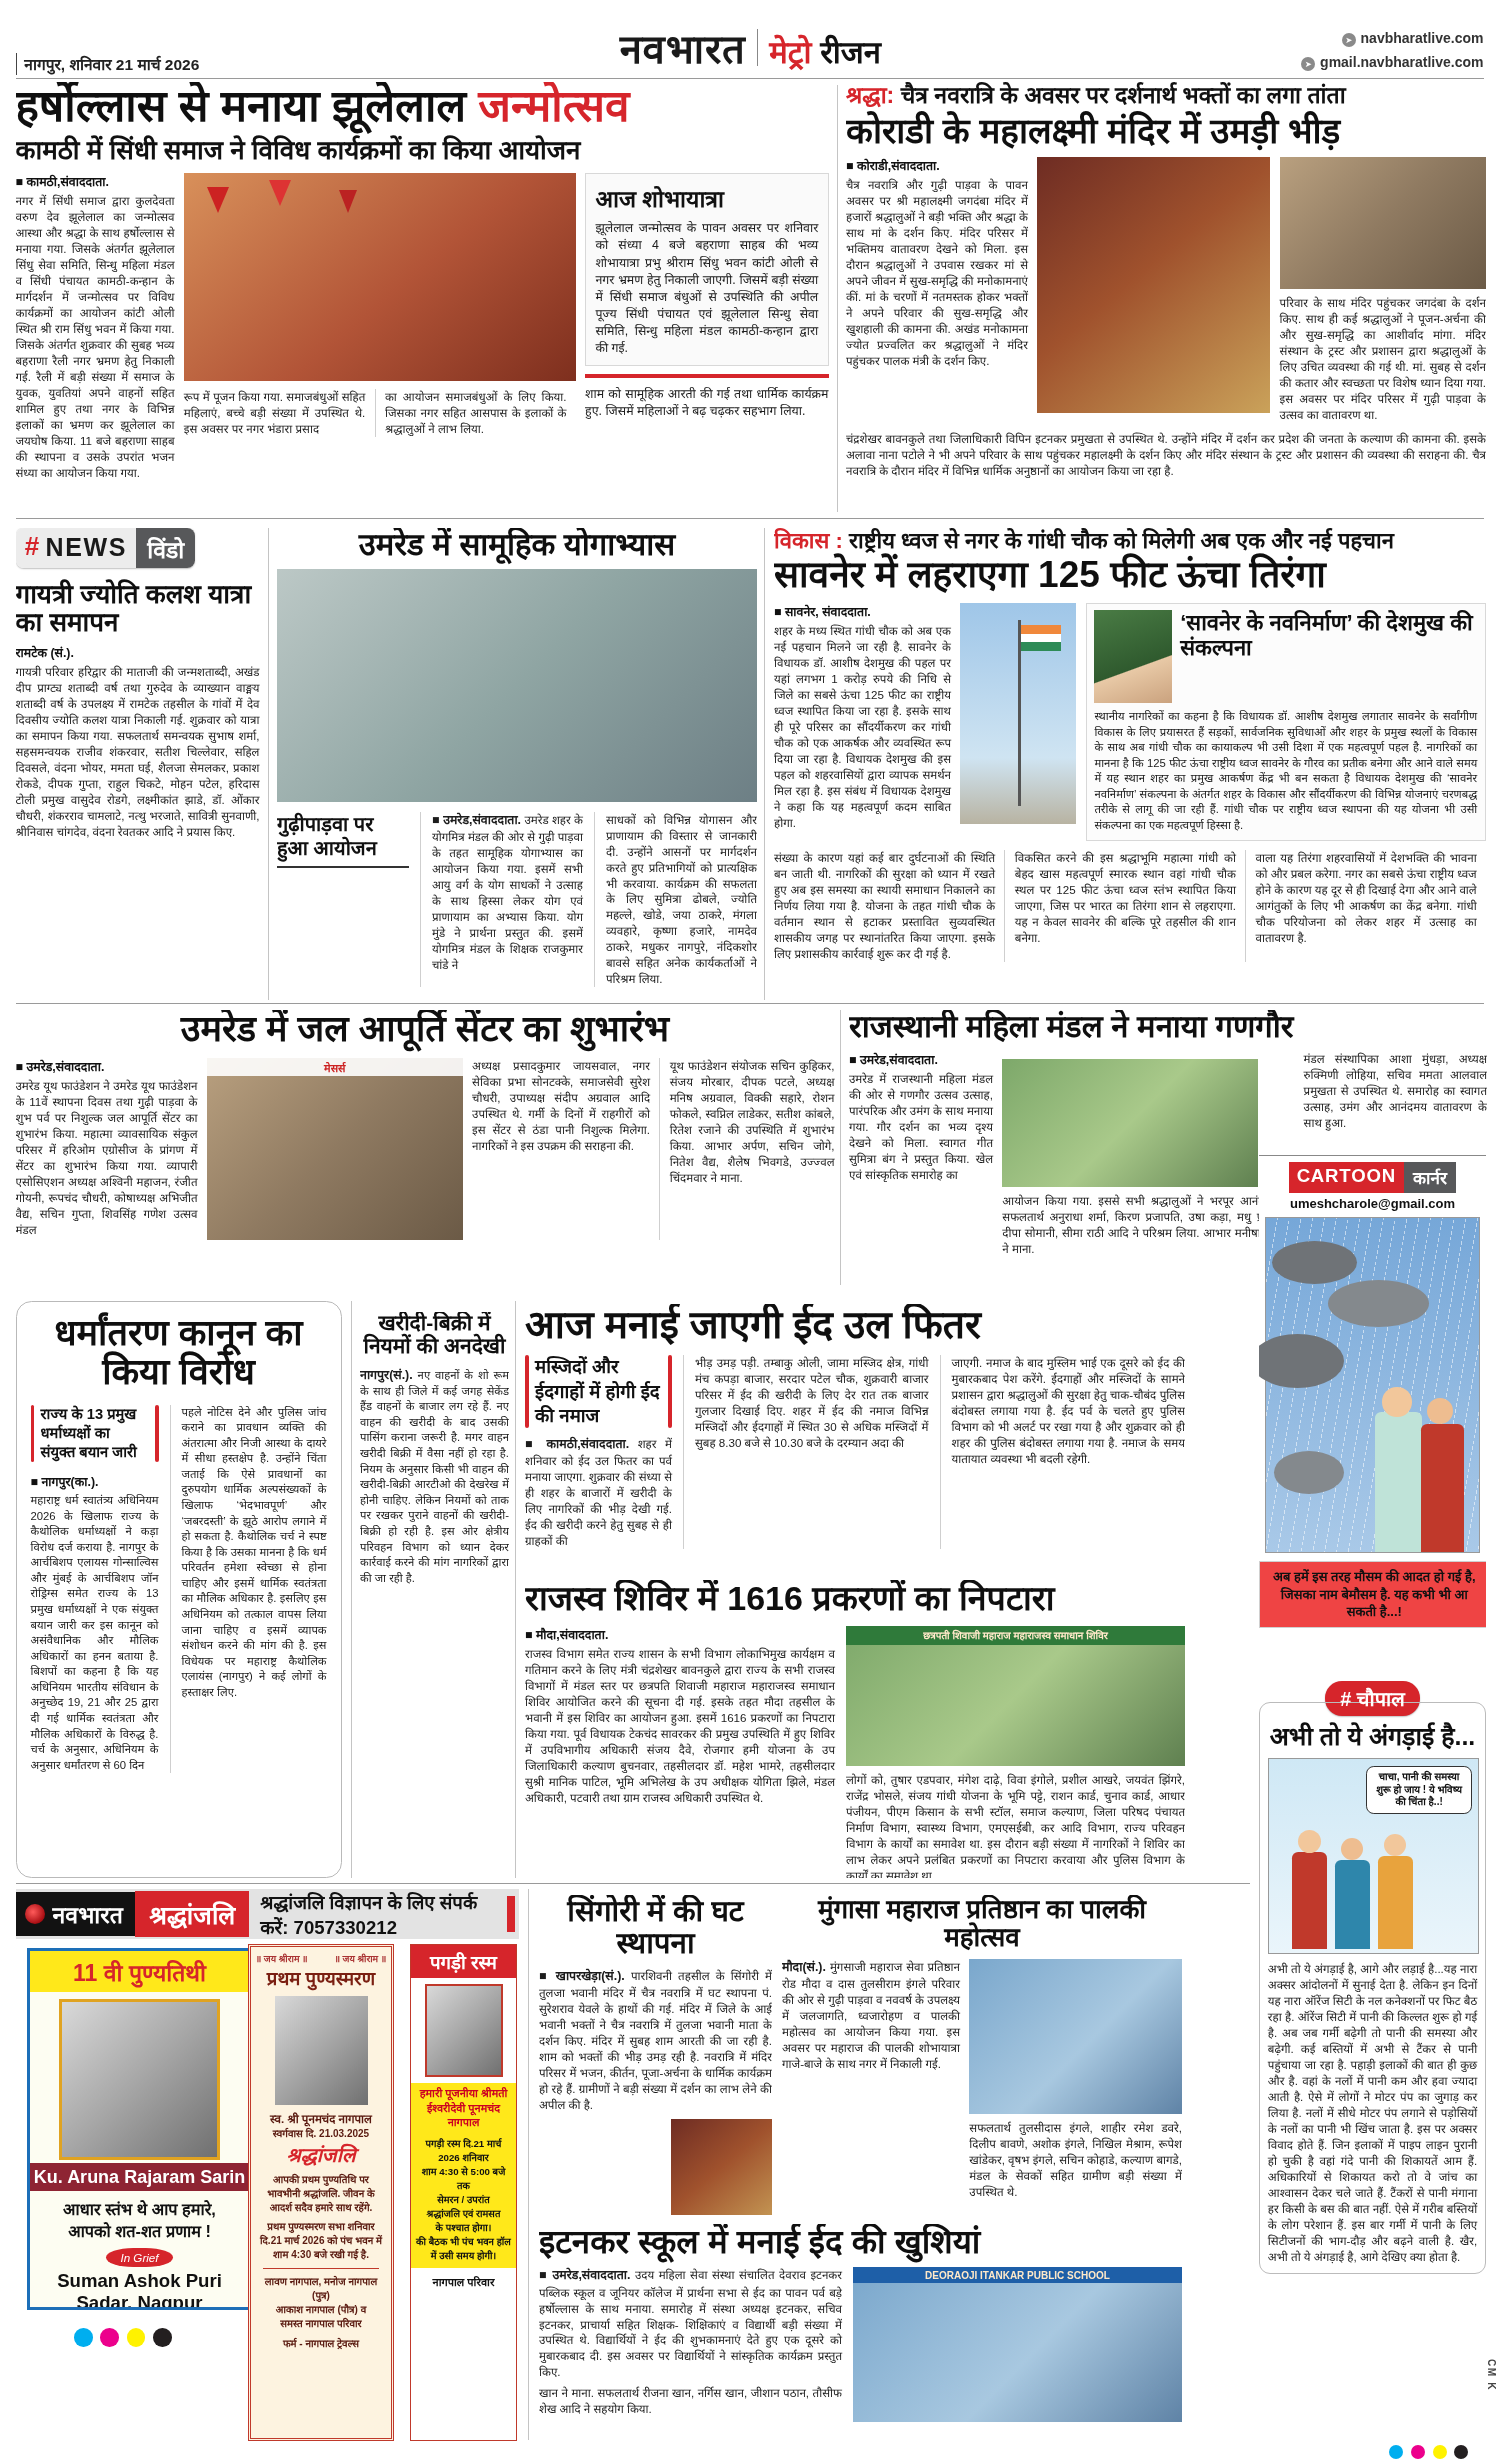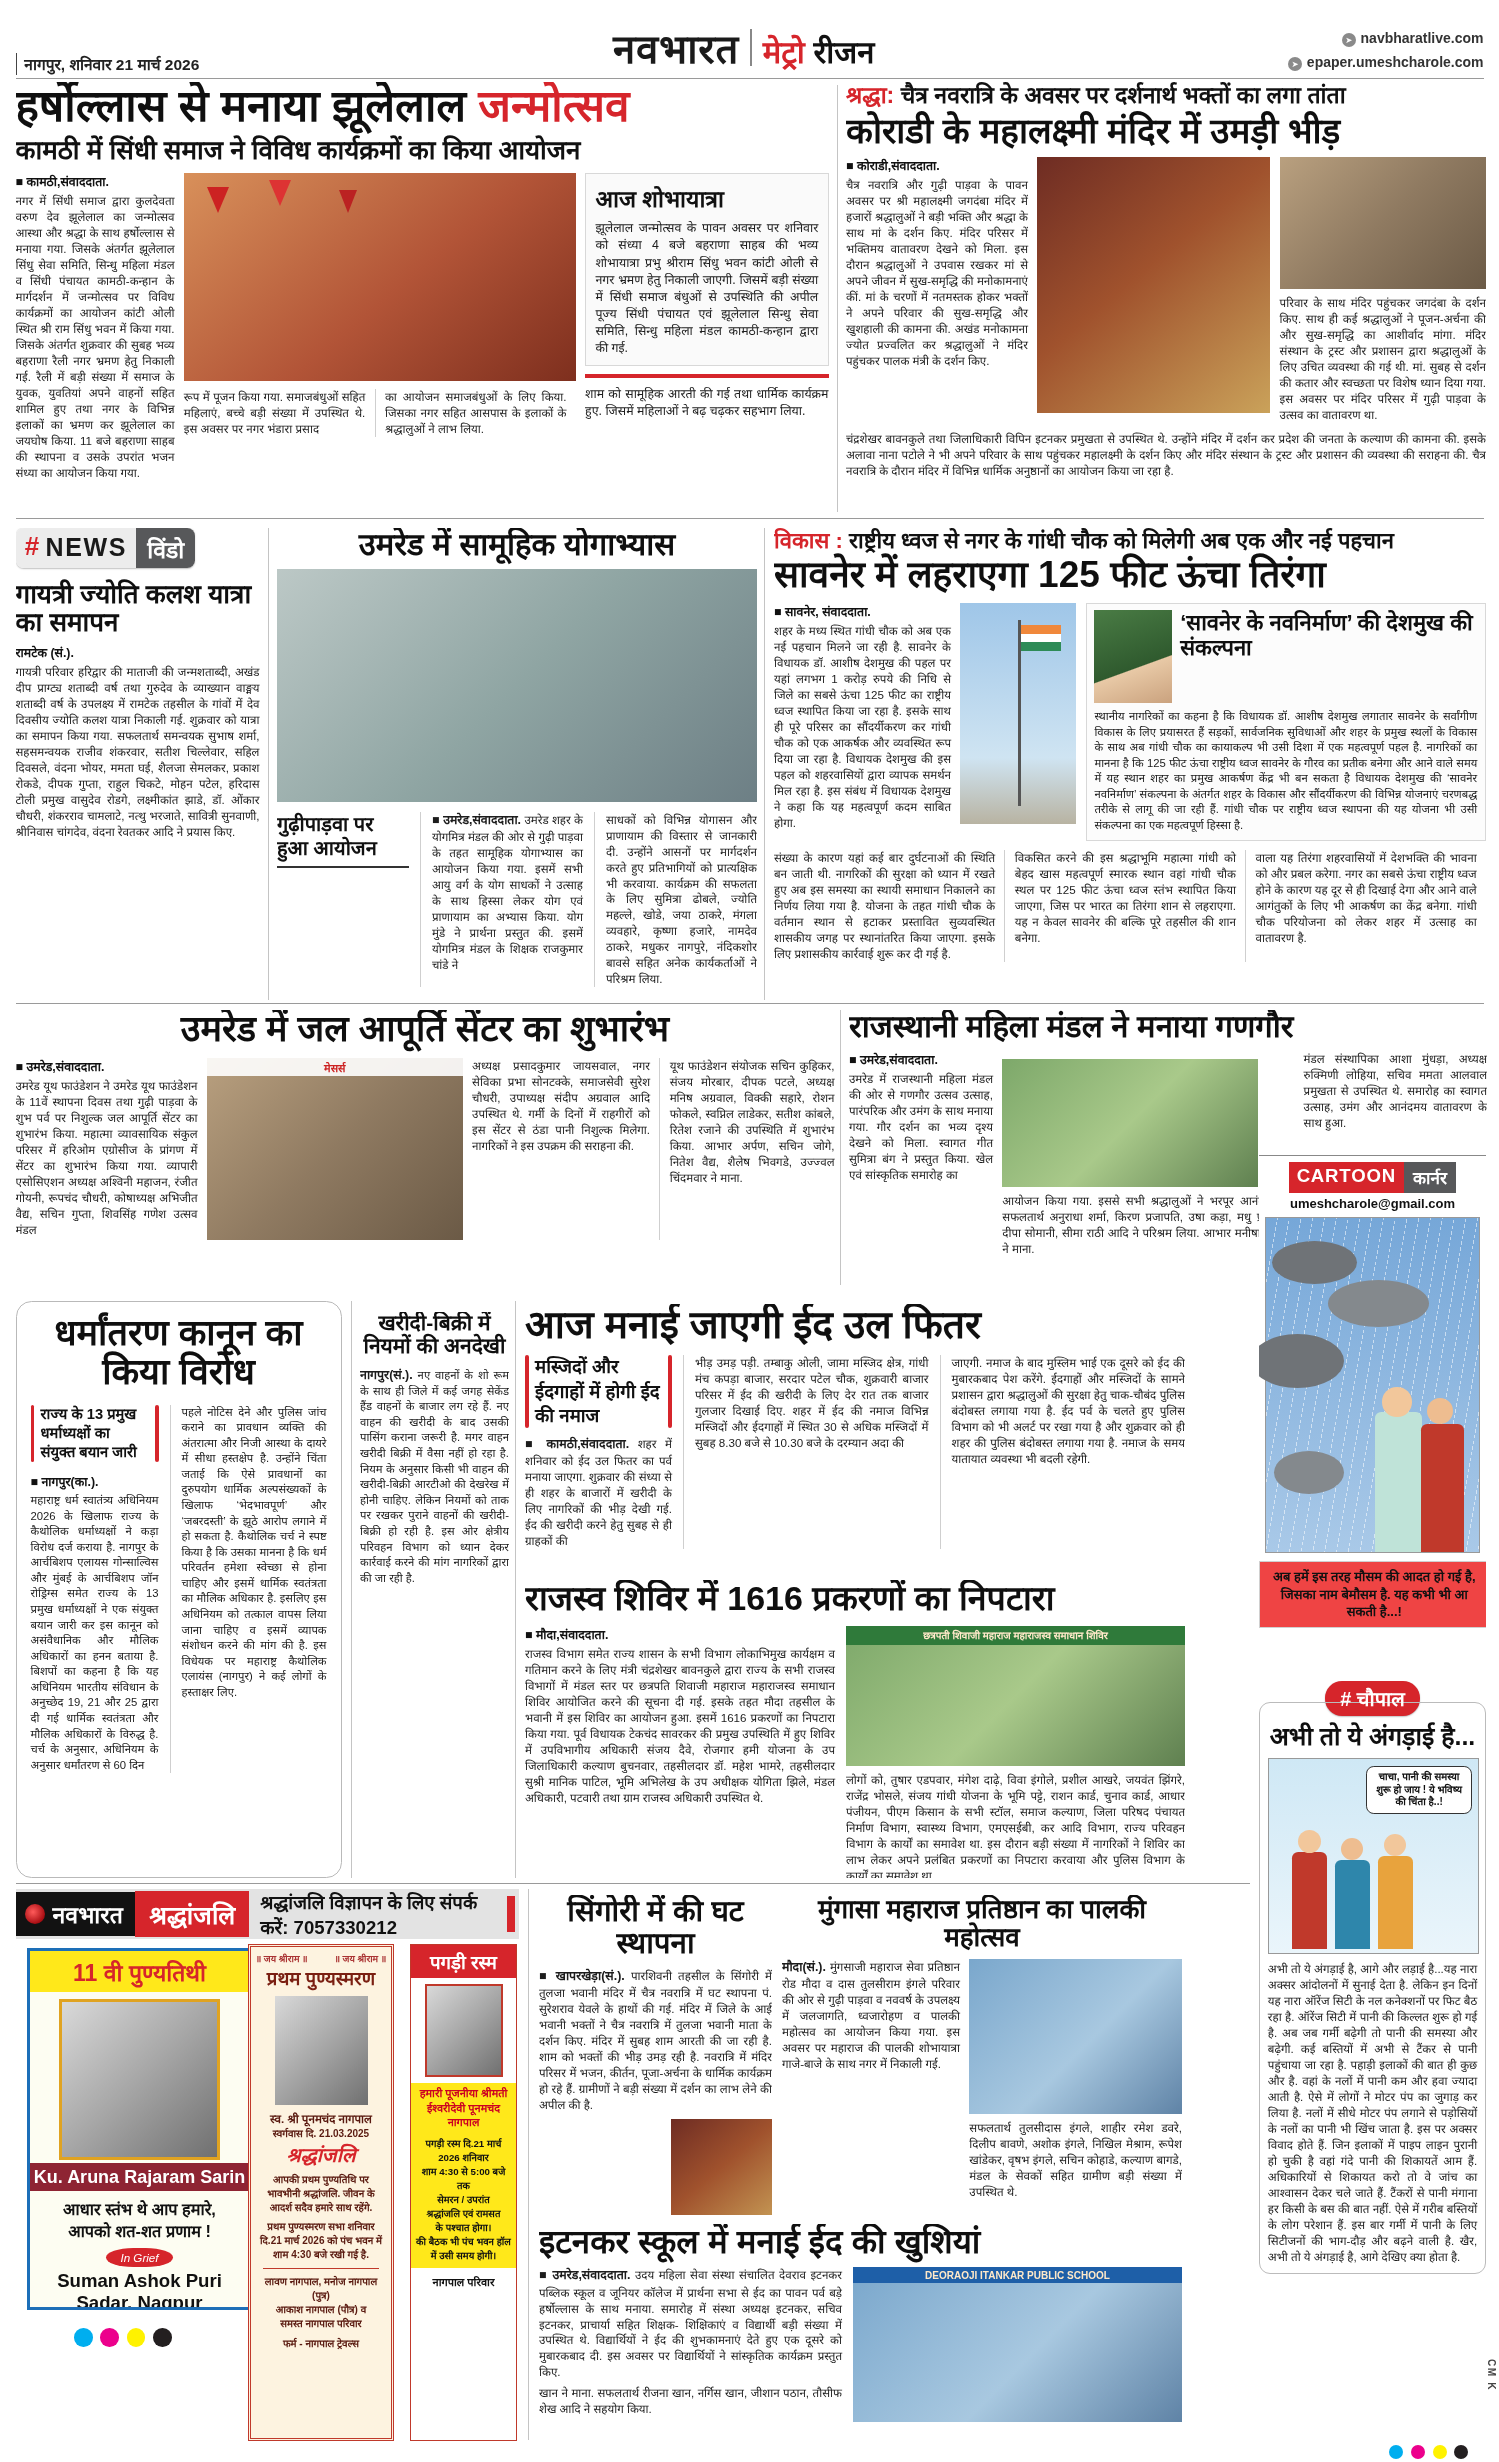--- a/index.html
+++ b/index.html
@@ -109,21 +109,21 @@
 
   <div class="abs hdr" style="left:15.5px;top:18.6px;width:1468px;height:56px;">
     <div class="dateline">नागपुर, शनिवार 21 मार्च 2026</div>
     <div class="masthead">
       <span class="brand">नवभारत</span>
       <span class="mast-div"></span>
       <span class="edition"><span class="acc">मेट्रो</span> <span>रीजन</span></span>
     </div>
     <div class="sites">
       <div><span class="webico">➤</span><span>navbharatlive.com</span></div>
-      <div><span class="webico">➤</span><span>epaper.umeshcharole.com</span></div>
+      <div><span class="webico">➤</span><span>gmail.navbharatlive.com</span></div>
     </div>
   </div>
   <div class="hrline" style="left:15.5px;top:78px;width:1468px;"></div>
 
   <section class="abs" style="left:15.5px;top:82px;width:813px;height:431px;">
     <div class="hl" style="font-size:44px;"><span>हर्षोल्लास से मनाया झूलेलाल </span><span class="acc">जन्मोत्सव</span></div>
     <div class="sub" style="font-size:26px;margin-top:6.2px;">कामठी में सिंधी समाज ने विविध कार्यक्रमों का किया आयोजन</div>
     <div style="display:flex;gap:9.3px;margin-top:7.8px;">
       <div style="width:159px;flex:none;">
         <div class="byl">■ कामठी,संवाददाता.</div>

